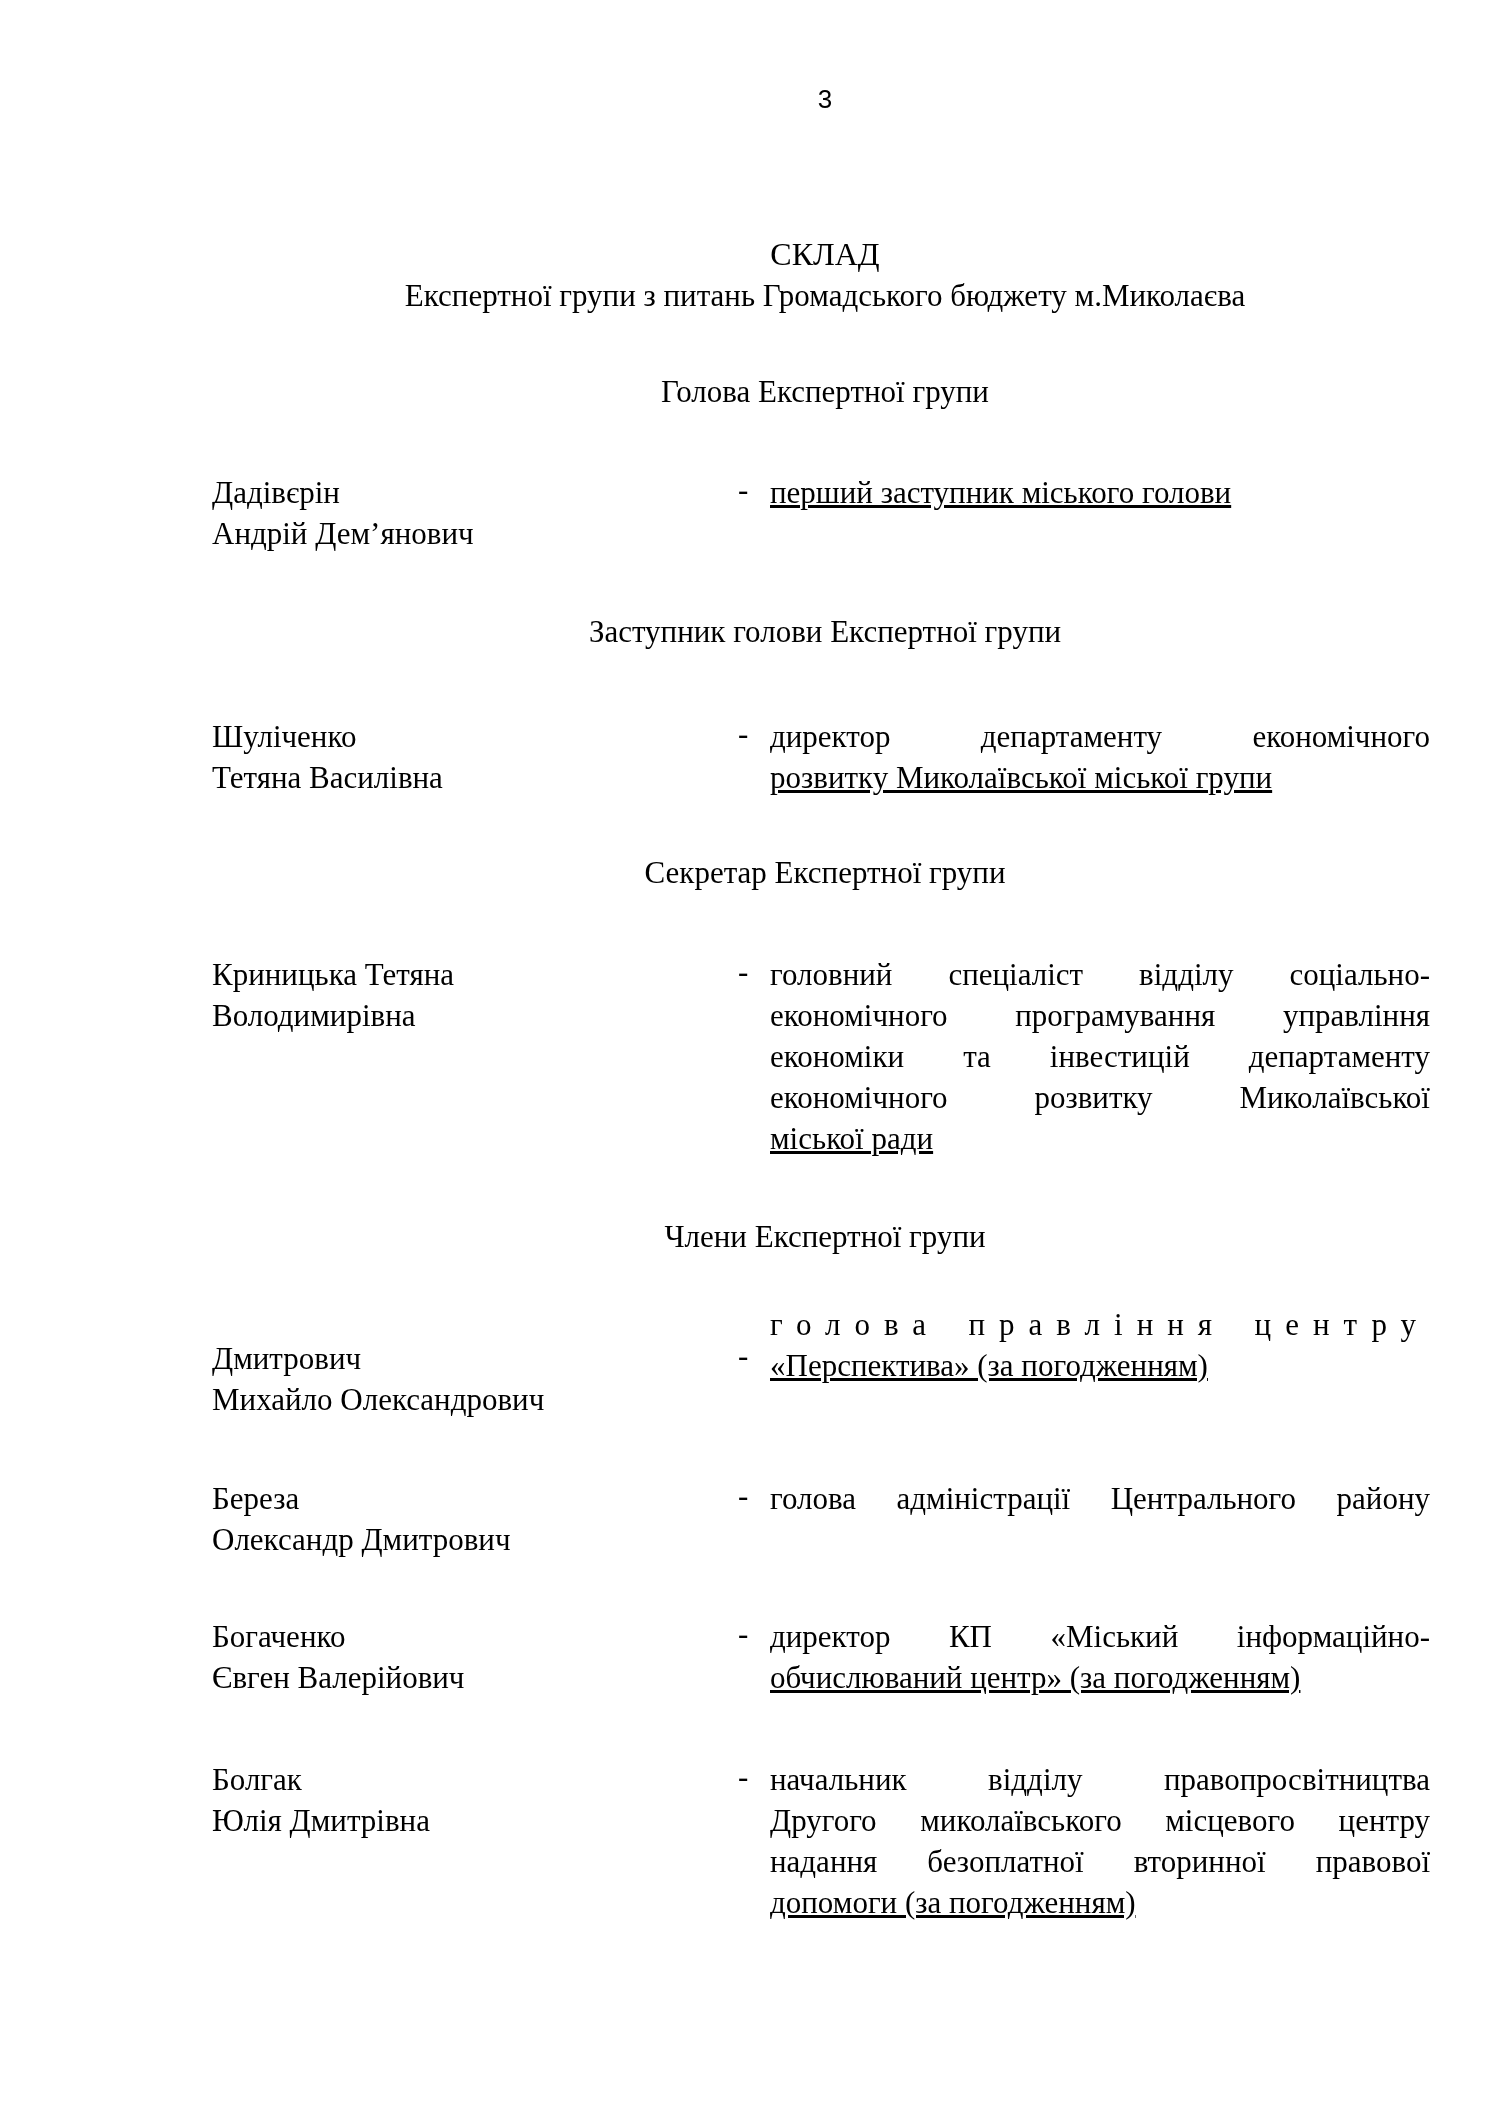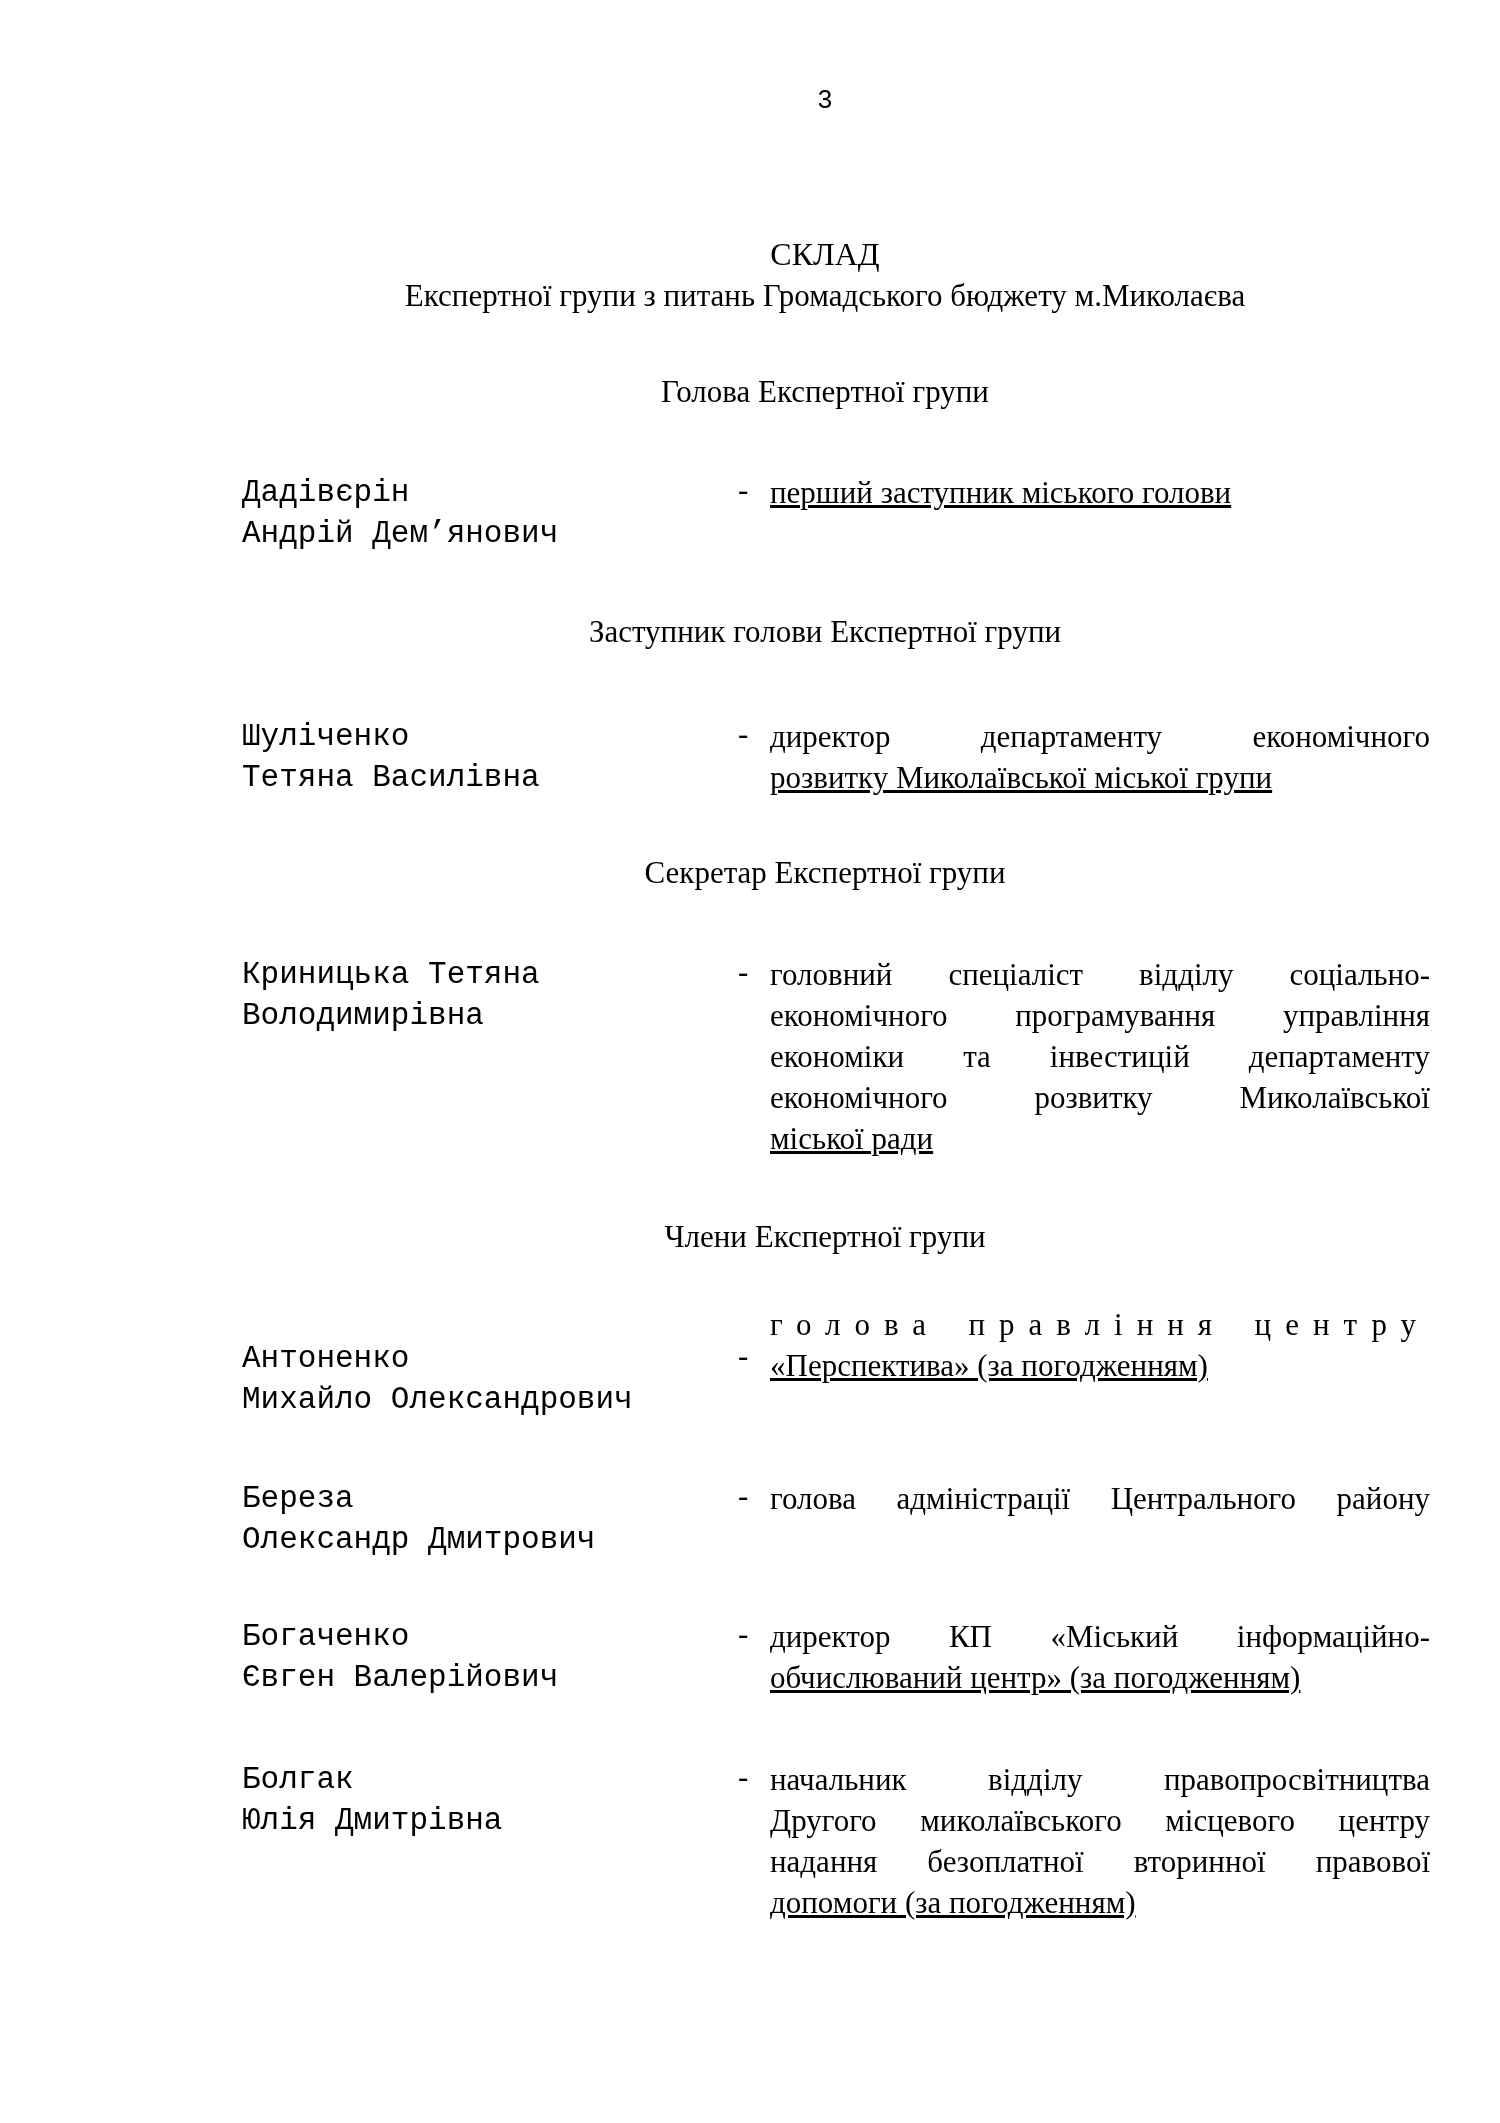--- a/index.html
+++ b/index.html
@@ -4,21 +4,21 @@
   <style>
     html, body { margin: 0; padding: 0; background: #ffffff; }
     body { width: 1500px; height: 2123px; position: relative; overflow: hidden;
       font-family: "Liberation Serif", serif; color: #000; font-size: 31px; }
     .abs { position: absolute; white-space: nowrap; }
     .center { left: 0; width: 1650px; text-align: center; }
     .pagenum { top: 84px; font-family: "Liberation Sans", sans-serif; font-size: 26px; }
     .title { top: 236px; font-size: 32px; }
     .subtitle { top: 278px; }
     .role { font-size: 31px; }
-    .name { left: 242px; line-height: 41px; font-family: Liberation Mono, monospace; }
+    .name { left: 212px; line-height: 41px; }
     .dash { left: 738px; }
     .desc { left: 770px; width: 660px; line-height: 41px; text-align: justify; white-space: normal; }
     .desc .ln { display: block; text-align: justify; text-align-last: justify; height: 41px; }
     .desc .ln.last { text-align-last: left; text-decoration: underline; }
   </style>
 </head>
 <body>
 
 <div>
   <div class="abs center pagenum">3</div>
@@ -56,21 +56,21 @@
     <span class="ln">головний спеціаліст відділу соціально-</span>
     <span class="ln">економічного програмування управління</span>
     <span class="ln">економіки та інвестицій департаменту</span>
     <span class="ln">економічного розвитку Миколаївської</span>
     <span class="ln last">міської ради</span>
   </div>
 
   <div class="abs center role" style="top:1219px">Члени Експертної групи</div>
 
   <div class="abs name" style="top:1338px">
-    <div>Антоненко</div>
+    <div>Дмитрович</div>
     <div>Михайло Олександрович</div>
   </div>
   <div class="abs dash" style="top:1338px">-</div>
   <div class="abs desc" style="top:1304px">
     <span class="ln" style="letter-spacing:14px">голова правління центру</span>
     <span class="ln last">«Перспектива» (за погодженням)</span>
   </div>
 
   <div class="abs name" style="top:1478px">
     <div>Береза</div>

